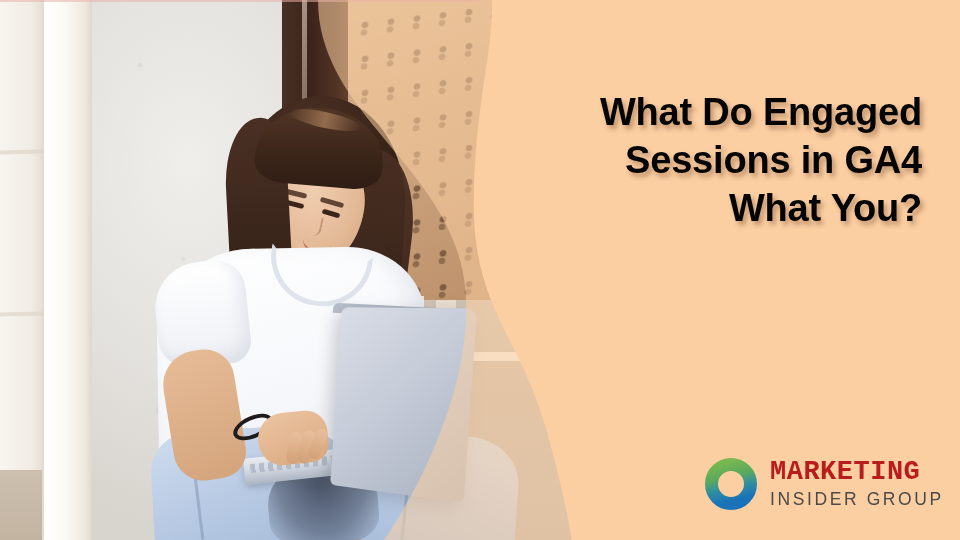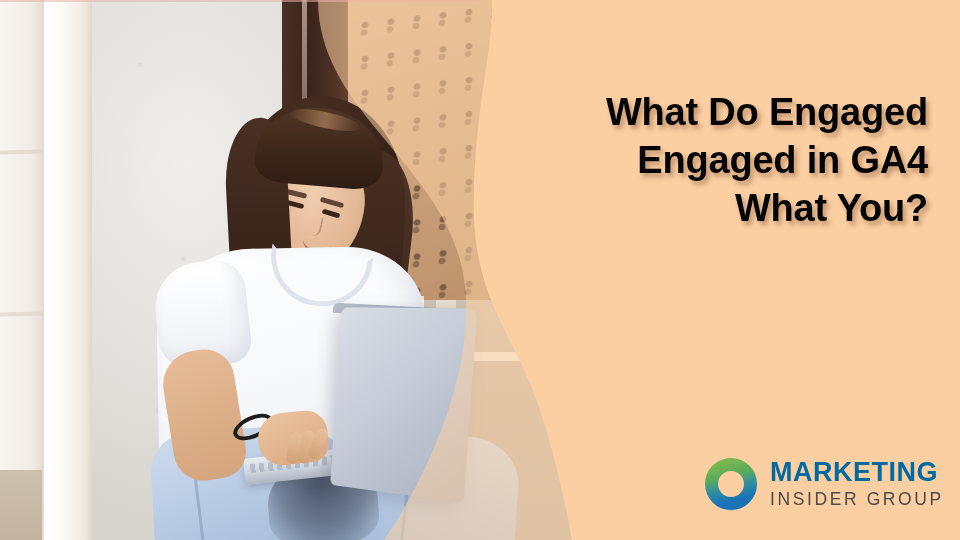--- a/index.html
+++ b/index.html
@@ -410,21 +410,21 @@
   .peach-solid {
     position: absolute;
     inset: 0;
     background: #fccfa3;
     clip-path: path("M 492 0 L 960 0 L 960 540 L 572 540 C 572 540 560 470 540 410 C 514 330 470 300 474 190 C 477 96 492 60 492 0 Z");
   }
 
   
   .title {
     position: absolute;
-    right: 32px;
+    right: 38px;
     top: 88px;
     width: 380px;
     text-align: right;
     font-size: 38px;
     line-height: 48px;
     font-weight: 700;
     color: #040404;
     letter-spacing: -.2px;
     text-shadow: 3px 4px 5px rgba(120,74,40,.45);
   }
@@ -436,22 +436,23 @@
     top: 458px;
     display: flex;
     align-items: center;
     gap: 13px;
   }
   .logo-ring { width: 52px; height: 52px; display: block; }
   .logo-words { display: flex; flex-direction: column; line-height: 1; }
   .logo-main {
     font-size: 27px;
     font-weight: 700;
-    color: #0369a1;
+    color: #b91c1c;
     letter-spacing: .5px;
+    font-family: Liberation Mono, monospace;
   }
   .logo-sub {
     font-size: 17.5px;
     font-weight: 400;
     color: #4a4a4a;
     letter-spacing: 2.6px;
     margin-top: 5px;
   }
 
   .top-hairline {
@@ -529,21 +530,21 @@
     <div class="finger-c"></div>
   </div>
 
   <div class="peach-translucent"></div>
   <div class="peach-solid"></div>
 
   <div class="top-hairline"></div>
 
   <div class="title">
     <span class="title-line">What Do Engaged</span>
-    <span class="title-line">Engaged in GA4</span>
+    <span class="title-line">Sessions in GA4</span>
     <span class="title-line">What You?</span>
   </div>
 
   <div class="logo">
     <svg class="logo-ring" viewBox="0 0 52 52">
       <defs>
         <linearGradient id="ringGrad" x1="0" y1="0" x2="0.25" y2="1">
           <stop offset="0%" stop-color="#79b94f"></stop>
           <stop offset="40%" stop-color="#5aa85f"></stop>
           <stop offset="68%" stop-color="#2f8fa0"></stop>

